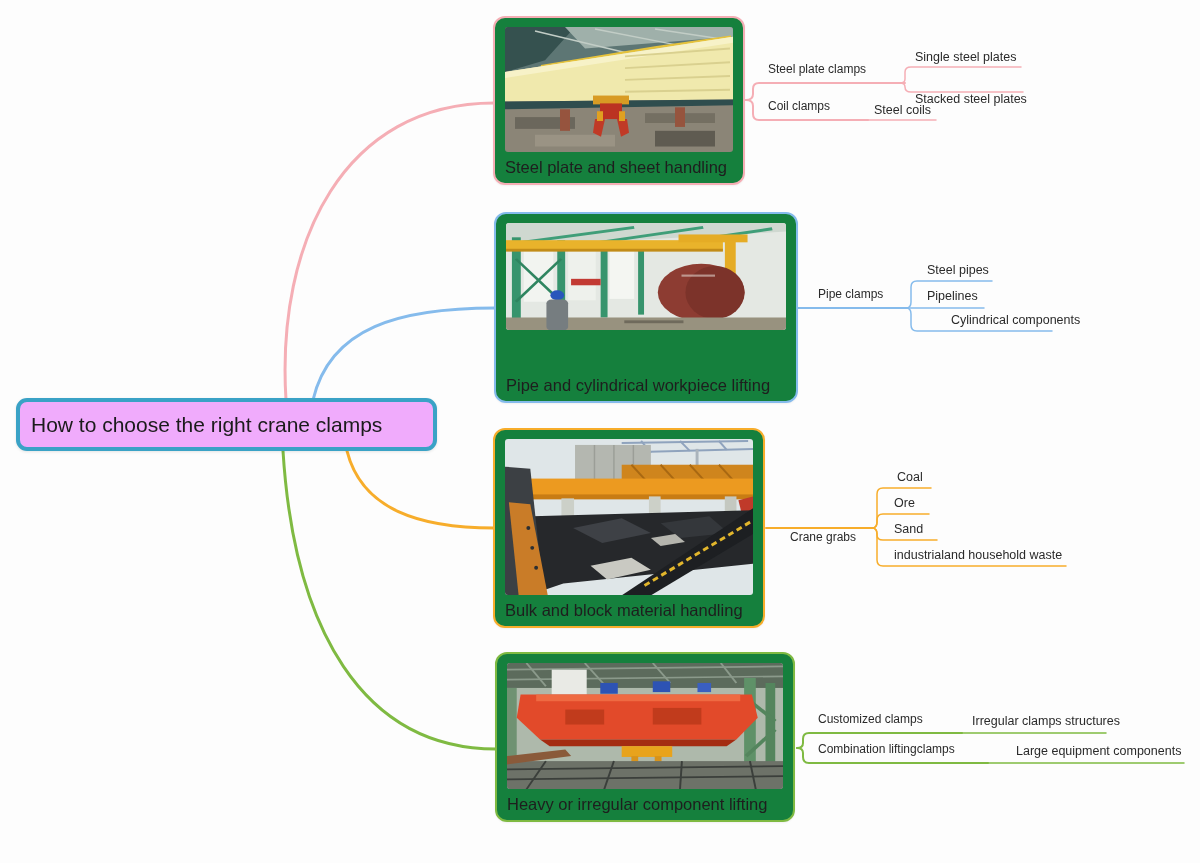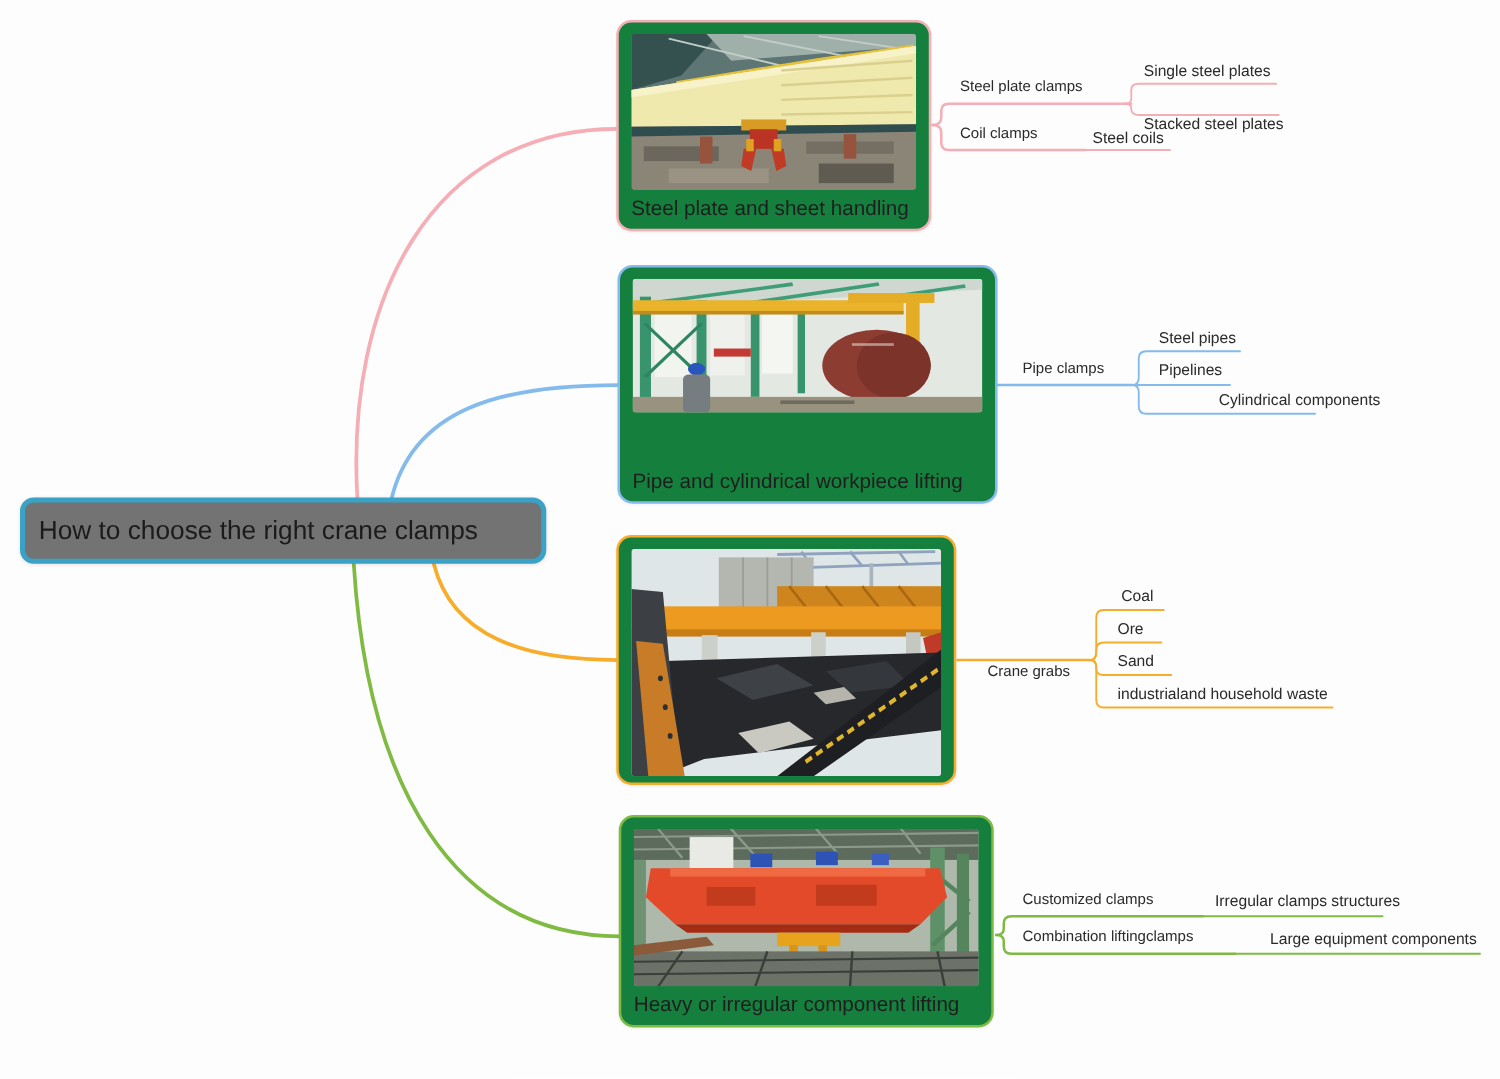--- a/index.html
+++ b/index.html
@@ -5,21 +5,21 @@
   html,body{margin:0;padding:0;background:#ffffff;}
   .canvas{
     position:relative;width:1200px;height:863px;overflow:hidden;
     background:#fdfdfd;
     font-family:"Liberation Sans", sans-serif;
     color:#222;
   }
   .wires{position:absolute;left:0;top:0;width:1200px;height:863px;z-index:1;}
   .root-node{
     position:absolute;left:16px;top:398px;width:421px;height:53px;
-    box-sizing:border-box;background:#737373;border:4px solid #3AA2C6;border-radius:11px;
+    box-sizing:border-box;background:#f0abfc;border:4px solid #3AA2C6;border-radius:11px;
     display:flex;align-items:center;padding-left:11px;
     font-size:21px;color:#1b1b1b;z-index:3;white-space:nowrap;
     box-shadow:0 1px 3px rgba(0,0,0,0.10);
   }
   .card{
     position:absolute;box-sizing:border-box;background:#15803d;border-radius:12px;
     border:2px solid;display:flex;flex-direction:column;
     padding:9px 10px 5px 10px;z-index:2;
     box-shadow:0 1px 2px rgba(0,0,0,0.05);
   }
@@ -192,20 +192,21 @@
         <line x1="252" y1="84" x2="140" y2="150" stroke="#e2b62c" stroke-width="3" stroke-dasharray="6 4"></line>
         <polygon points="0,28 26,30 40,158 0,158" fill="#3c4044"></polygon>
         <polygon points="4,64 26,66 44,158 14,158" fill="#c97c28"></polygon>
         <g fill="#2c2f32">
             <circle cx="24" cy="90" r="2"></circle>
             <circle cx="28" cy="110" r="2"></circle>
             <circle cx="32" cy="130" r="2"></circle>
           </g>
       </svg>
     </div>
+    <div class="card-label">Bulk and block material handling</div>
   </div>
 
   <div class="card green" style="left:495px;top:652px;width:300px;height:170px">
     <div class="card-img">
       <svg viewBox="0 0 284 152" preserveAspectRatio="none">
         <rect width="284" height="152" fill="#aeb9ab"></rect>
         <rect width="284" height="30" fill="#5c6b5c"></rect>
         <g stroke="#8b9a8b" stroke-width="2">
           <line x1="0" y1="8" x2="284" y2="4"></line>
             <line x1="0" y1="20" x2="284" y2="16"></line>
@@ -250,21 +251,21 @@
 
   <div class="topic lv1" style="left:768px;top:62px">Steel plate clamps</div>
   <div class="topic lv2" style="left:915px;top:50px">Single steel plates</div>
   <div class="topic lv2" style="left:915px;top:92px">Stacked steel plates</div>
   <div class="topic lv1" style="left:768px;top:99px">Coil clamps</div>
   <div class="topic lv2" style="left:874px;top:103px">Steel coils</div>
 
   <div class="topic lv1" style="left:818px;top:287px">Pipe clamps</div>
   <div class="topic lv2" style="left:927px;top:263px">Steel pipes</div>
   <div class="topic lv2" style="left:927px;top:289px">Pipelines</div>
-  <div class="topic lv2" style="left:975px;top:313px">Cylindrical components</div>
+  <div class="topic lv2" style="left:951px;top:313px">Cylindrical components</div>
 
   <div class="topic lv1" style="left:790px;top:530px">Crane grabs</div>
   <div class="topic lv2" style="left:897px;top:470px">Coal</div>
   <div class="topic lv2" style="left:894px;top:496px">Ore</div>
   <div class="topic lv2" style="left:894px;top:522px">Sand</div>
   <div class="topic lv2" style="left:894px;top:548px">industrialand household waste</div>
 
   <div class="topic lv1" style="left:818px;top:712px">Customized clamps</div>
   <div class="topic lv2" style="left:972px;top:714px">Irregular clamps structures</div>
   <div class="topic lv1" style="left:818px;top:742px">Combination liftingclamps</div>

